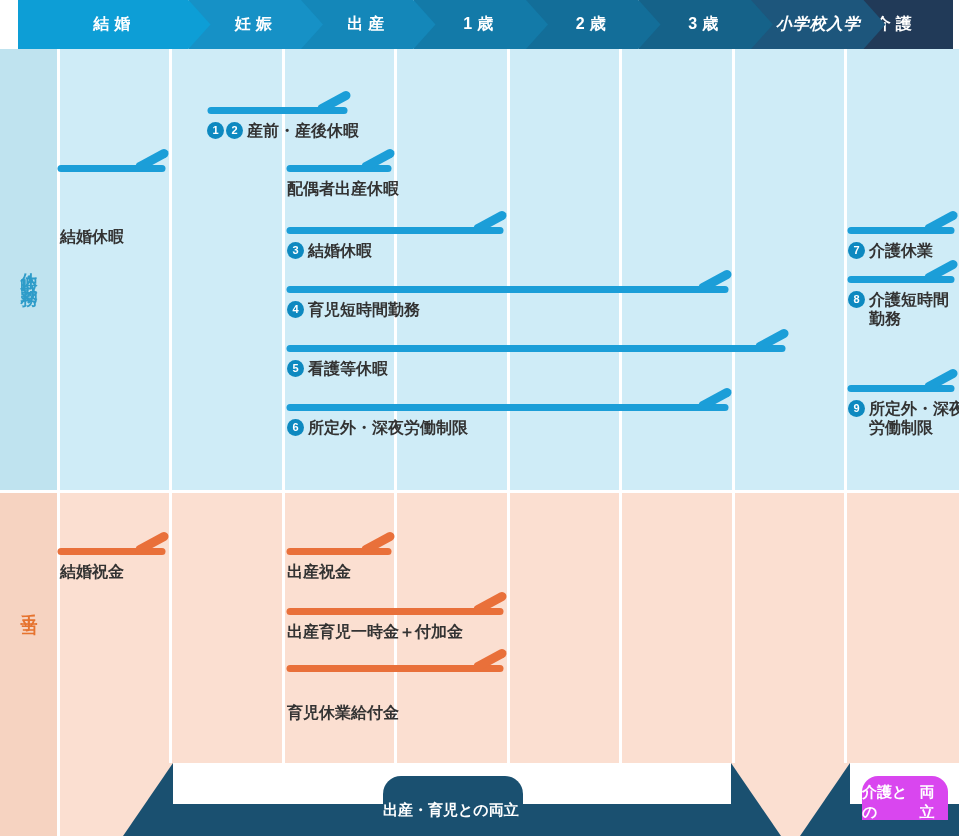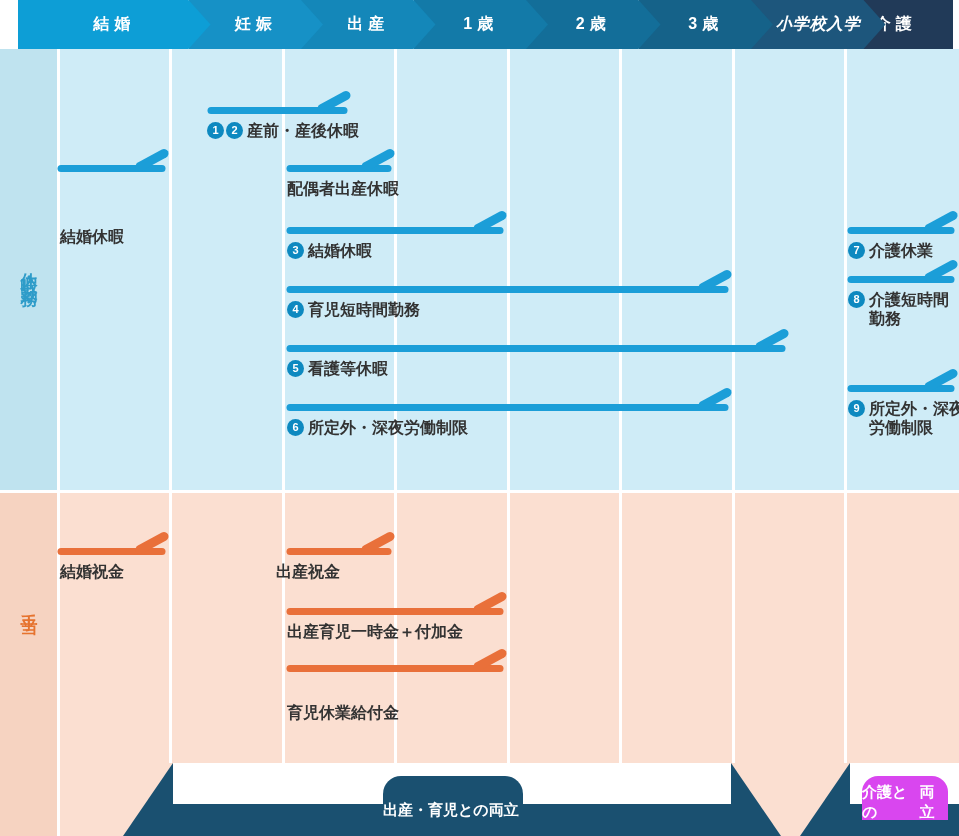--- a/index.html
+++ b/index.html
@@ -215,21 +215,21 @@
       </svg>
       <div class="item-label" style="left: 60px; top: 562px;">
         <div>
           <div>結婚祝金</div>
         </div>
       </div>
       <svg width="109" height="30" viewBox="0 0 109 30" style="position: absolute; left: 287px; top: 527.5px; overflow: visible;">
         <path d="M3 23.5 H 101" stroke="#e9703a" stroke-width="7" stroke-linecap="round"></path>
         <path d="M79 21.5 L103 8.5" stroke="#e9703a" stroke-width="9" stroke-linecap="round"></path>
       </svg>
-      <div class="item-label" style="left: 276px; top: 562px;">
+      <div class="item-label" style="left: 287px; top: 562px;">
         <div>
           <div>出産祝金</div>
         </div>
       </div>
       <svg width="221" height="30" viewBox="0 0 221 30" style="position: absolute; left: 287px; top: 587.5px; overflow: visible;">
         <path d="M3 23.5 H 213" stroke="#e9703a" stroke-width="7" stroke-linecap="round"></path>
         <path d="M191 21.5 L215 8.5" stroke="#e9703a" stroke-width="9" stroke-linecap="round"></path>
       </svg>
       <div class="item-label" style="left: 287px; top: 622px;">
         <div>

